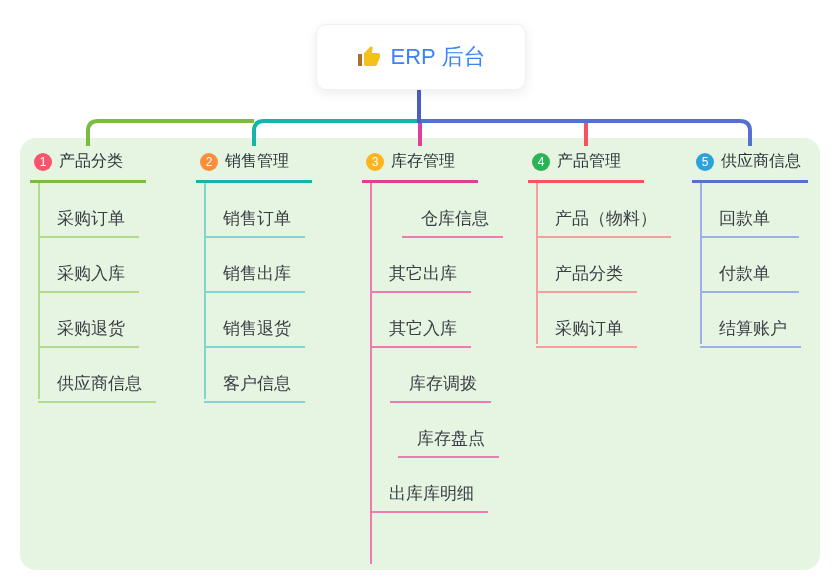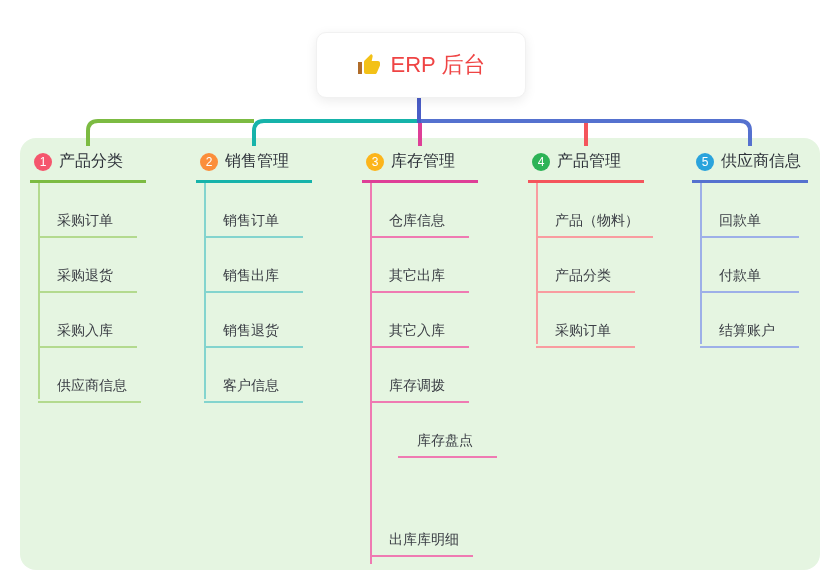--- a/index.html
+++ b/index.html
@@ -1,25 +1,25 @@
 <!DOCTYPE html>
 <html><head>
 <meta charset="utf-8">
 <style>
   html, body { margin:0; padding:0; background:#ffffff; }
   body { font-family: "Liberation Sans", "DejaVu Sans", sans-serif; }
   #canvas { position:relative; width:839px; height:588px; background:#ffffff; overflow:hidden; }
 
   
   .root-card {
-    position:absolute; left:316px; top:32px; width:208px; height:64px;
+    position:absolute; left:316px; top:24px; width:208px; height:64px;
     background:#ffffff; border:1px solid #f1f1f1; border-radius:10px;
     box-shadow:0 3px 12px rgba(0,0,0,0.08);
     display:flex; align-items:center; justify-content:center; gap:10px;
-    font-size:22px; color:#ef4444; font-weight:500; z-index:3;
+    font-size:22px; color:#3b82f6; font-weight:500; z-index:3;
   }
   .root-card .thumb { width:24px; height:24px; flex:0 0 auto; }
 
   
   .panel {
     position:absolute; left:20px; top:138px; width:800px; height:432px;
     background:#e5f5e1; border-radius:16px; z-index:0;
   }
 
   
@@ -37,21 +37,21 @@
     width:18px; height:18px; border-radius:50%; flex:0 0 auto;
     color:#ffffff; font-size:12px; line-height:18px; text-align:center;
     margin-left:4px;
   }
   .subtree { position:relative; margin-left:8px; }
   .vline { position:absolute; left:0; top:0; width:2px; }
   .item {
     display:flex; align-items:flex-end; box-sizing:border-box;
     height:55px; min-width:99px; width:max-content;
     padding:0 14px 6px 19px; border-bottom:2px solid #ccc;
-    font-size:14px; color:#3a3d44; white-space:nowrap; cursor:default;
+    font-size:17px; color:#3a3d44; white-space:nowrap; cursor:default;
   }
   .item:first-child { height:51px; }
 </style>
 </head>
 <body>
 
 <div id="canvas">
 
   <div class="root-card">
     <svg class="thumb" viewBox="0 0 24 24">
@@ -74,22 +74,22 @@
 
   <div id="branches">
       <div class="branch" style="left: 30px;">
         <div class="branch-header" style="border-bottom-color: rgb(124, 187, 66);">
           <span class="badge" style="background: rgb(245, 86, 109);">1</span>
           <span>产品分类</span>
         </div>
         <div class="subtree">
           <div class="vline" style="background: rgb(179, 218, 142); height: 216px;"></div>
           <div class="item" style="border-bottom-color: rgb(179, 218, 142);">采购订单</div>
+          <div class="item" style="border-bottom-color: rgb(179, 218, 142);">采购入库</div>
           <div class="item" style="border-bottom-color: rgb(179, 218, 142);">采购退货</div>
-          <div class="item" style="border-bottom-color: rgb(179, 218, 142);">采购入库</div>
           <div class="item" style="border-bottom-color: rgb(179, 218, 142);">供应商信息</div>
         </div>
       </div>
       <div class="branch" style="left: 196px;">
         <div class="branch-header" style="border-bottom-color: rgb(22, 179, 170);">
           <span class="badge" style="background: rgb(251, 142, 59);">2</span>
           <span>销售管理</span>
         </div>
         <div class="subtree">
           <div class="vline" style="background: rgb(131, 212, 206); height: 216px;"></div>
@@ -99,26 +99,26 @@
           <div class="item" style="border-bottom-color: rgb(131, 212, 206);">客户信息</div>
         </div>
       </div>
       <div class="branch" style="left: 362px;">
         <div class="branch-header" style="border-bottom-color: rgb(222, 63, 151);">
           <span class="badge" style="background: rgb(252, 181, 27);">3</span>
           <span>库存管理</span>
         </div>
         <div class="subtree">
           <div class="vline" style="background: rgb(239, 122, 178); height: 381px;"></div>
-          <div class="item" style="border-bottom-color: rgb(239, 122, 178);">仓库信息</div>
+          <div class="item" style="border-bottom-color: rgb(239, 122, 178); margin-left: 32px;">仓库信息</div>
           <div class="item" style="border-bottom-color: rgb(239, 122, 178);">其它出库</div>
           <div class="item" style="border-bottom-color: rgb(239, 122, 178); text-align: right;">其它入库</div>
-          <div class="item" style="border-bottom-color: rgb(239, 122, 178);">库存调拨</div>
+          <div class="item" style="border-bottom-color: rgb(239, 122, 178); margin-left: 20px;">库存调拨</div>
           <div class="item" style="border-bottom-color: rgb(239, 122, 178); margin-left: 28px;">库存盘点</div>
-          <div class="item" style="border-bottom-color: rgb(239, 122, 178); margin-top: 44px;">出库库明细</div>
+          <div class="item" style="border-bottom-color: rgb(239, 122, 178);">出库库明细</div>
         </div>
       </div>
       <div class="branch" style="left: 528px;">
         <div class="branch-header" style="border-bottom-color: rgb(244, 85, 92);">
           <span class="badge" style="background: rgb(44, 179, 86);">4</span>
           <span>产品管理</span>
         </div>
         <div class="subtree">
           <div class="vline" style="background: rgb(249, 156, 160); height: 161px;"></div>
           <div class="item" style="border-bottom-color: rgb(249, 156, 160);">产品（物料）</div>

